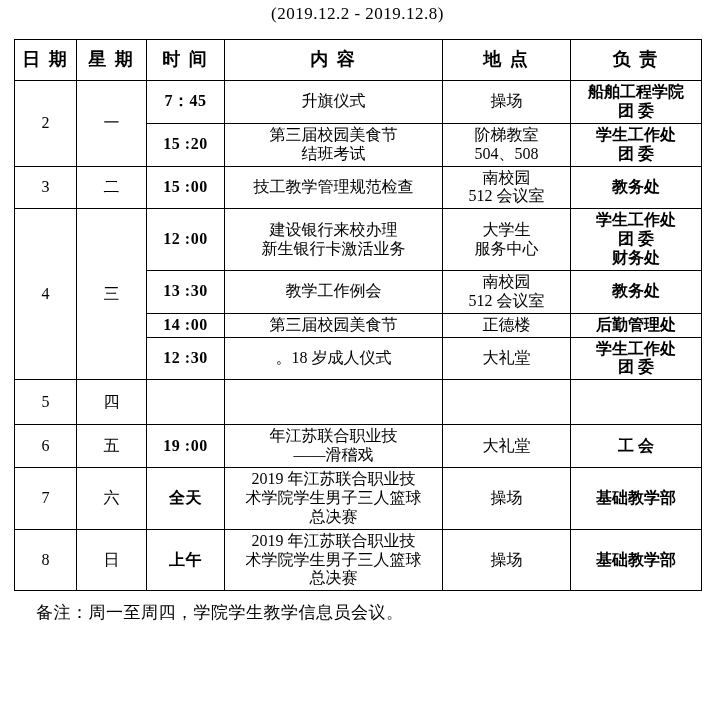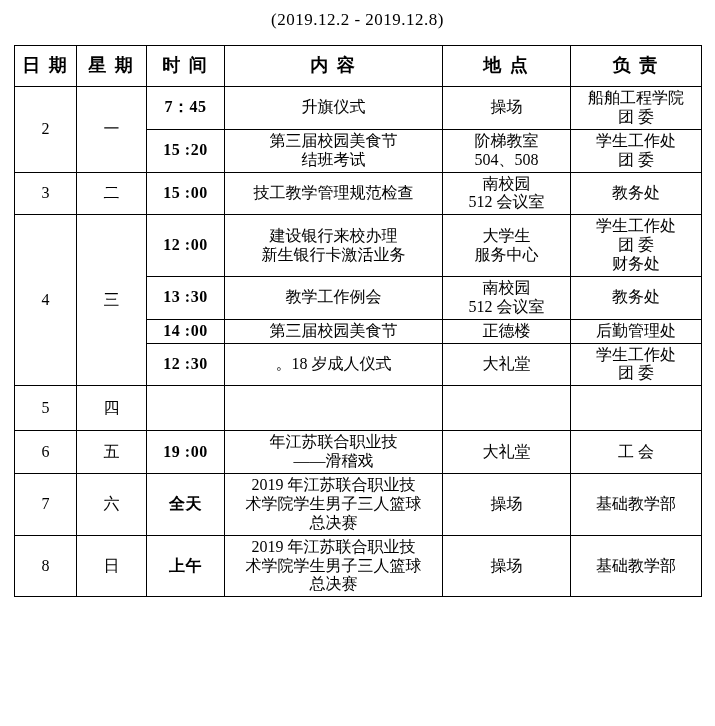--- a/index.html
+++ b/index.html
@@ -12,21 +12,21 @@
     background: #ffffff;
     font-family: "Liberation Serif", "DejaVu Serif", serif;
     color: #000000;
     overflow: hidden;
   }
   .page {
     position: relative;
     width: 715px;
     height: 726px;
     box-sizing: border-box;
-    padding: 6px 14px;
+    padding: 0 14px;
   }
   .doc-title {
     text-align: center;
     font-size: 17px;
     font-family: "Liberation Serif", "DejaVu Serif", serif;
     padding-top: 4px;
     padding-bottom: 5px;
     letter-spacing: 0.5px;
   }
   table.schedule {
@@ -68,20 +68,21 @@
   td.content-cell {
     font-size: 17px;
     padding-left: 4px;
     padding-right: 4px;
   }
   td.place-cell {
     font-size: 16px;
   }
   td.resp-cell {
     font-size: 16px;
+    font-weight: bold;
   }
   .line { display: block; white-space: nowrap; }
   .note {
     margin: 8px 0 0 22px;
     font-size: 17px;
     font-family: "Liberation Serif", "DejaVu Serif", serif;
     letter-spacing: 0.5px;
   }
   .empty-row td { height: 40px; }
 </style>
@@ -270,14 +271,15 @@
           <td class="place-cell">
             <span class="line">操场</span>
           </td>
           <td class="resp-cell">
             <span class="line">基础教学部</span>
           </td>
         </tr>
       </tbody>
   </table>
 
+  <div class="note">备注：周一至周四，学院学生教学信息员会议。</div>
 
 </div>
 
 </body></html>

